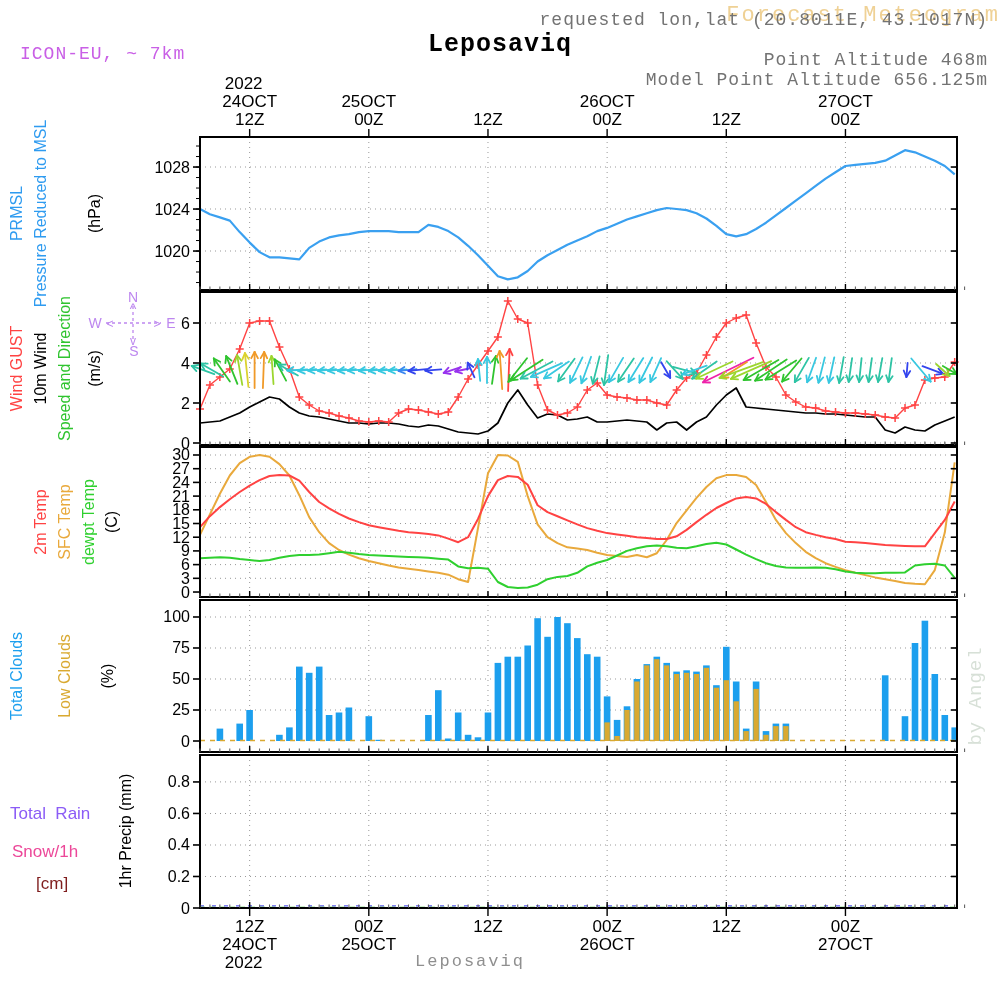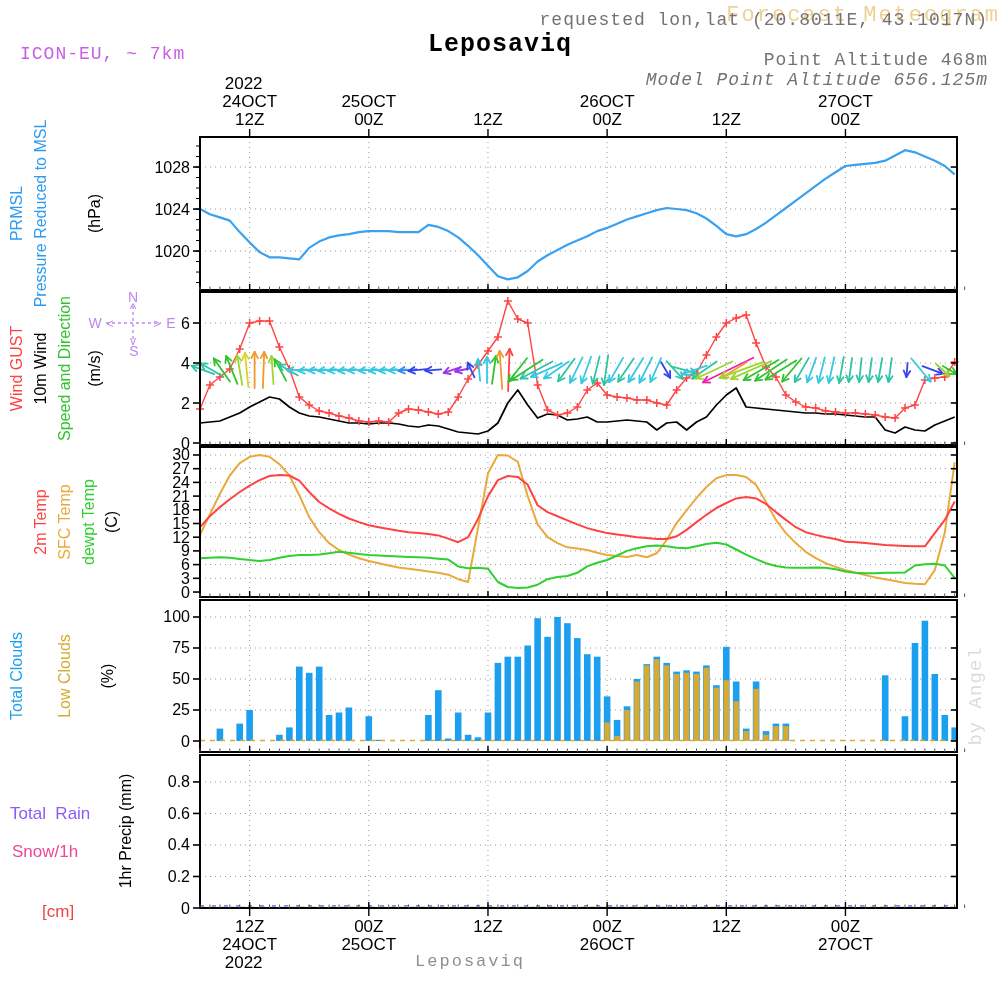--- a/index.html
+++ b/index.html
@@ -4,21 +4,21 @@
 <style>
   html,body{margin:0;padding:0;background:#fff;}
   #page{position:relative;width:1000px;height:1000px;background:#fff;overflow:hidden;
         font-family:"Liberation Sans", sans-serif;}
   .abs{position:absolute;white-space:pre;}
   .mono{font-family:"Liberation Mono", monospace;}
   #title{left:0;right:0;top:3px;text-align:right;font-size:22px;letter-spacing:2px;color:#EFD195;}
   #station{left:0;right:0;top:30px;text-align:center;font-size:25px;font-weight:bold;color:#000;letter-spacing:1px;}
   #model{left:20px;top:44px;font-size:18px;color:#C95FE6;letter-spacing:1px;}
   .hdr-r{right:12px;text-align:left;font-size:18px;color:#737373;letter-spacing:1px;}
-  #req{top:10px;} #grid-pt{top:30px;} #pt-alt{top:50px;} #mod-alt{top:70px;font-style:italic;}
+  #req{top:10px;} #grid-pt{top:30px;} #pt-alt{top:50px;} #mod-alt{top:70px;}
   #footer-station{left:0;width:940px;top:952px;text-align:center;font-size:17px;color:#8f8f8f;letter-spacing:2px;}
   #watermark{left:976px;top:696px;transform:translate(-50%,-50%) rotate(-90deg);color:#D7E0D7;
              font-size:19px;letter-spacing:1px;}
   .precip-lbl{font-size:17px;}
   svg{position:absolute;left:0;top:0;}
 </style>
 </head>
 <body>
 <div id="page">
 
@@ -1152,18 +1152,18 @@
 
 <div id="title" class="abs mono">Forecast Meteogram</div>
 <div id="station" class="abs mono">Leposaviq</div>
 <div id="model" class="abs mono">ICON-EU, ~ 7km</div>
 <div id="req" class="abs mono hdr-r">requested lon,lat (20.8011E, 43.1017N)</div>
 <div id="pt-alt" class="abs mono hdr-r">Point Altitude 468m</div>
 <div id="mod-alt" class="abs mono hdr-r">Model Point Altitude 656.125m</div>
 
 <div class="abs precip-lbl" style="left:10px;top:804px;color:#8b5cf6;">Total  Rain</div>
 <div class="abs precip-lbl" style="left:12px;top:842px;color:#ec4899;">Snow/1h</div>
-<div class="abs precip-lbl" style="left:42px;top:874px;color:#ef4444;margin-top:28px;">[cm]</div>
+<div class="abs precip-lbl" style="left:36px;top:874px;color:#7f1d1d;">[cm]</div>
 
 <div id="footer-station" class="abs mono">Leposaviq</div>
 <div id="watermark" class="abs mono">by Angel</div>
 
 </div>
 
 </body></html>

